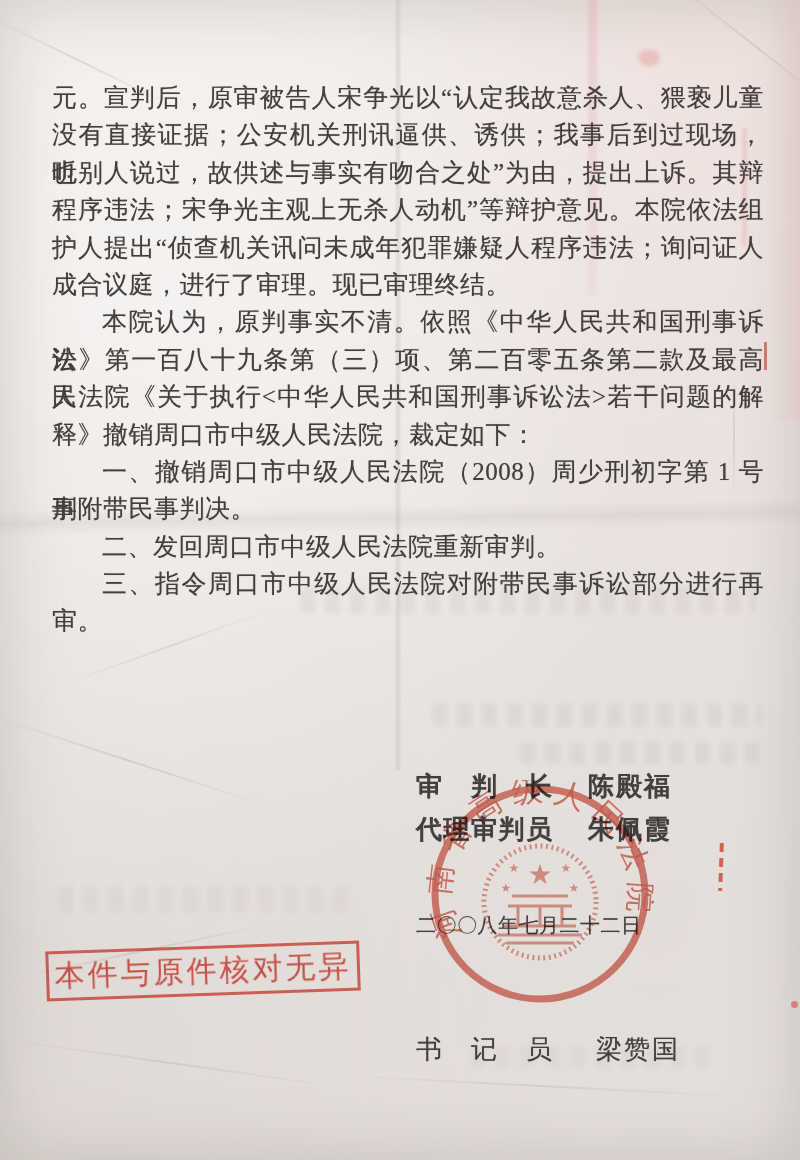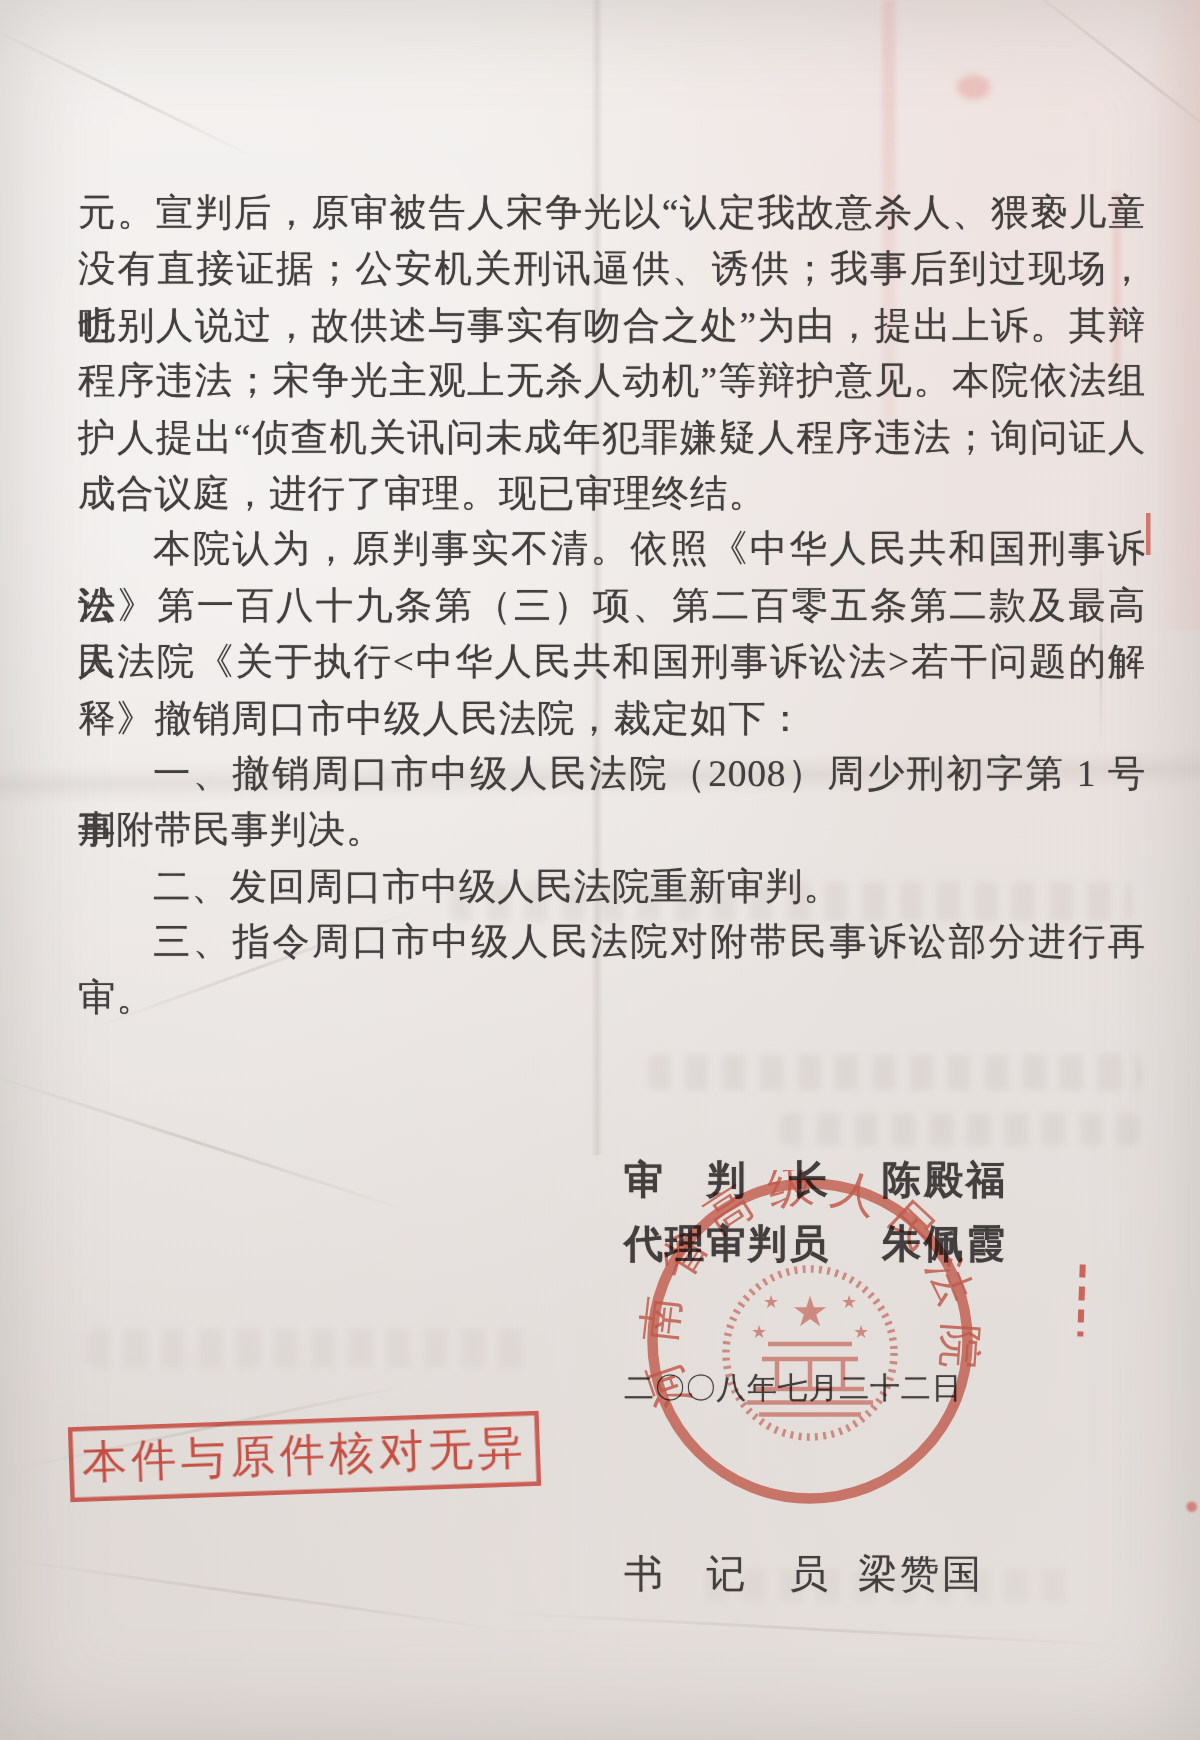--- a/index.html
+++ b/index.html
@@ -17,21 +17,20 @@
       radial-gradient(ellipse at 10% 90%, rgba(196,186,181,0.25), transparent 50%),
       linear-gradient(180deg,#f0edea 0%,#ece8e5 45%,#e9e4e1 100%);
     box-shadow: inset 0 0 70px rgba(120,110,105,0.28);
   }
   
   .doc-body{
     position:absolute;left:52px;top:79px;width:712px;
     font-size:25px;line-height:37.4px;color:#423f3e;
     text-shadow:0 0 0.7px rgba(70,65,63,0.55);
     letter-spacing:0.5px;
-    margin-top:45px;
   }
   .line{height:37.4px;white-space:nowrap;}
   .line.full{white-space:normal;text-align:justify;text-align-last:justify;}
   .line.indent{text-indent:2em;}
   
   .sig-block{
     position:absolute;left:416px;top:765px;
     font-size:26px;color:#423f3e;text-shadow:0 0 0.7px rgba(70,65,63,0.5);
   }
   .sig-row{height:43px;line-height:43px;white-space:nowrap;font-weight:bold;}
@@ -40,21 +39,21 @@
   .date-line{
     position:absolute;left:416px;top:912px;
     font-size:20px;letter-spacing:0.5px;color:#423f3e;
     text-shadow:0 0 0.7px rgba(70,65,63,0.5);white-space:nowrap;
   }
   .clerk-row{
     position:absolute;left:416px;top:988px;
     font-size:26px;color:#423f3e;text-shadow:0 0 0.7px rgba(70,65,63,0.5);white-space:nowrap;
   }
   .clerk-role{display:inline-block;width:136px;text-align:justify;text-align-last:justify;margin-top:44px;}
-  .clerk-name{display:inline-block;margin-left:20px;letter-spacing:2px;}
+  .clerk-name{display:inline-block;margin-left:44px;letter-spacing:2px;}
   
   .court-seal{
     position:absolute;left:426px;top:780px;width:228px;height:228px;
     mix-blend-mode:multiply;filter:blur(0.4px) saturate(1.05);opacity:0.82;
     pointer-events:none;
   }
   
   .verify-stamp{
     position:absolute;left:46px;top:946px;width:308px;height:44px;
     border:3px solid rgba(222,73,60,0.80);

